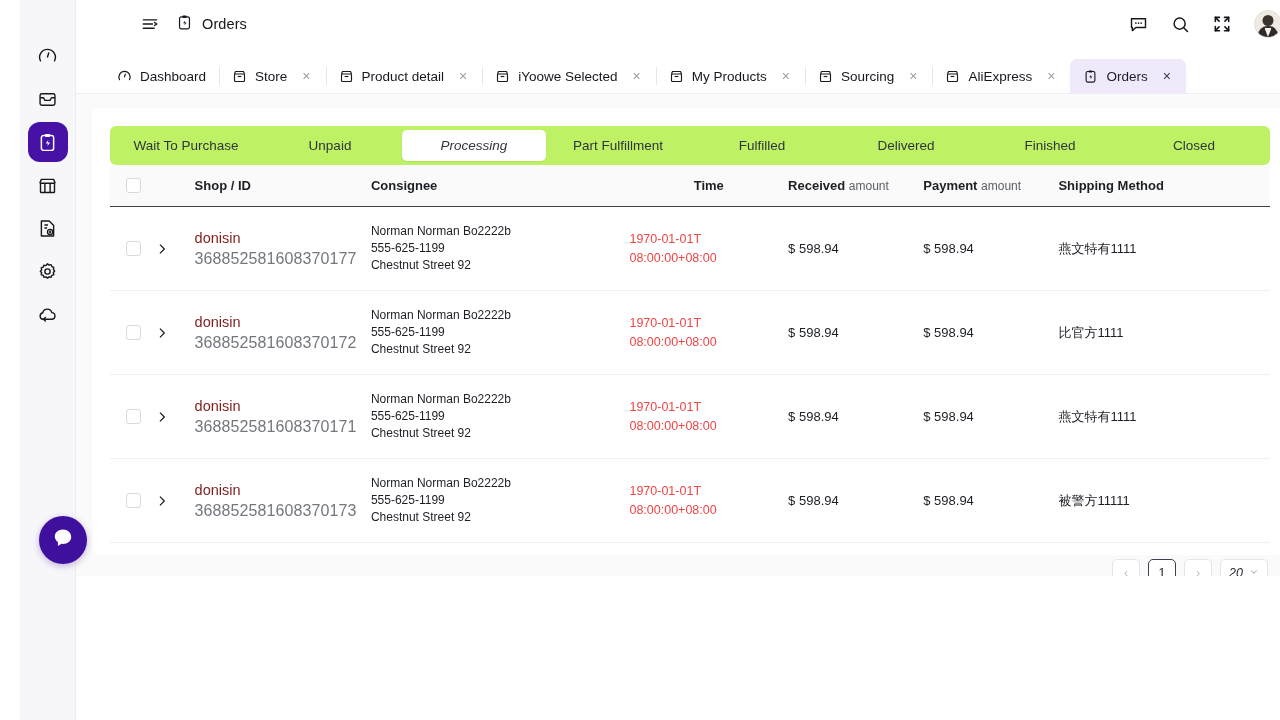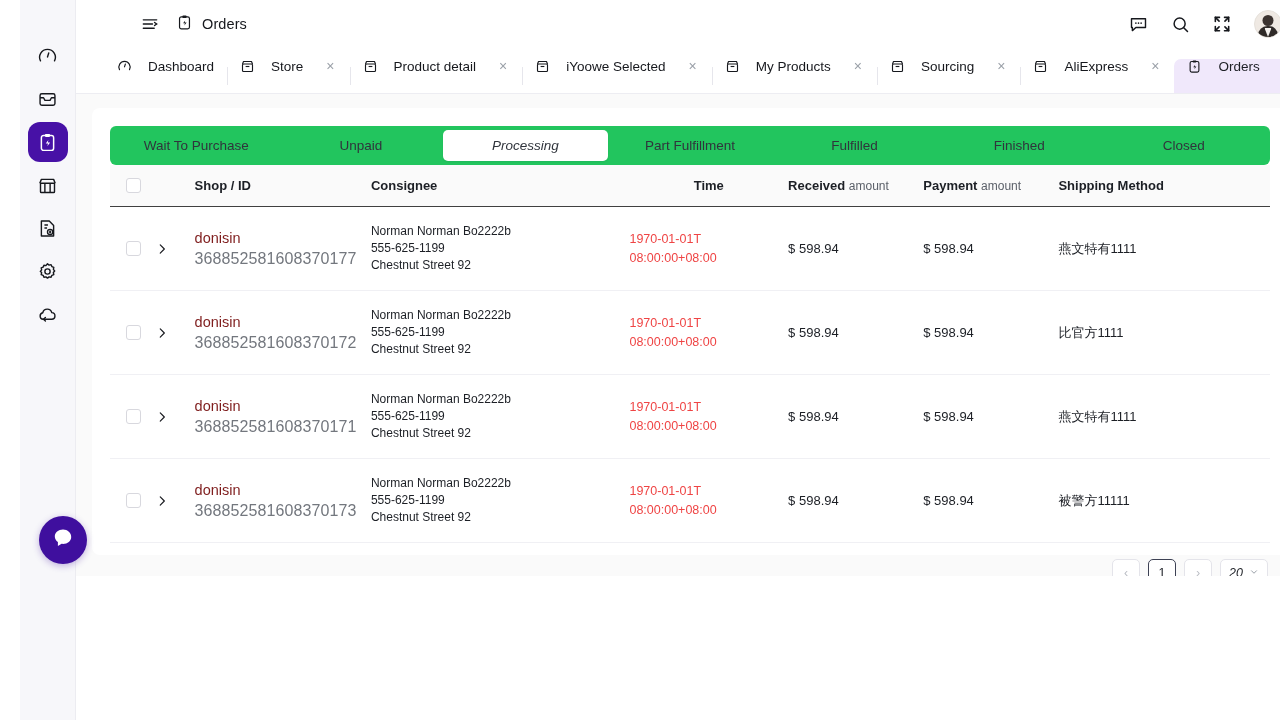--- a/index.html
+++ b/index.html
@@ -62,21 +62,21 @@
   
   .tabstrip {
     height: 46px; flex: 0 0 46px;
     display: flex; align-items: flex-end;
     padding-left: 28px;
     background: #ffffff;
     border-bottom: 1px solid #ededf2;
     overflow: hidden;
   }
   .tab {
-    height: 34px; display: flex; align-items: flex-start; gap: 16px;
+    height: 34px; display: flex; align-items: center; gap: 8px;
     padding: 0 13px; font-size: 13.5px; color: #16181d;
     border-radius: 7px 7px 0 0; white-space: nowrap;
     position: relative;
   }
   .tab + .tab::before {
     content:""; position: absolute; left: 0; top: 8px; height: 18px; width: 1px; background: #e6e6ec;
   }
   .tab.active { background: #f0e8fb; color: #1d1f25; }
   .tab.active::before { display: none; }
   .tab .tab-icon { width: 15px; height: 15px; display: block; color: #16181d; }
@@ -87,21 +87,21 @@
 
   
   .content { flex: 1 1 auto; background: #fafafa; padding: 14px 12px 0 16px; overflow: hidden; }
   .card {
     background: #ffffff; border-radius: 8px;
     height: 447px; padding: 18px 18px 0 18px;
   }
 
   
   .seg {
-    display: flex; background: #22c55e; border-radius: 6px; padding: 4px;
+    display: flex; background: #bef264; border-radius: 6px; padding: 4px;
     height: 39px; align-items: center;
   }
   .seg-item {
     flex: 1 1 0; text-align: center; font-size: 13.5px; color: #30343c;
     height: 31px; line-height: 31px; border-radius: 5px; white-space: nowrap;
   }
   .seg-item.active { background: #ffffff; box-shadow: 0 1px 2px rgba(16,24,40,.07); font-weight: 400; font-style: italic; }
 
   
   table.orders { width: 100%; border-collapse: collapse; table-layout: fixed; }
@@ -384,20 +384,21 @@
 
     <div class="content">
       <div class="card">
 
         <div class="seg">
           <div class="seg-item">Wait To Purchase</div>
           <div class="seg-item">Unpaid</div>
           <div class="seg-item active">Processing</div>
           <div class="seg-item">Part Fulfillment</div>
           <div class="seg-item">Fulfilled</div>
+          <div class="seg-item">Delivered</div>
           <div class="seg-item">Finished</div>
           <div class="seg-item">Closed</div>
         </div>
 
         <table class="orders">
           <colgroup>
             <col class="c-check">
               <col class="c-exp">
               <col class="c-shop">
               <col class="c-cons">

